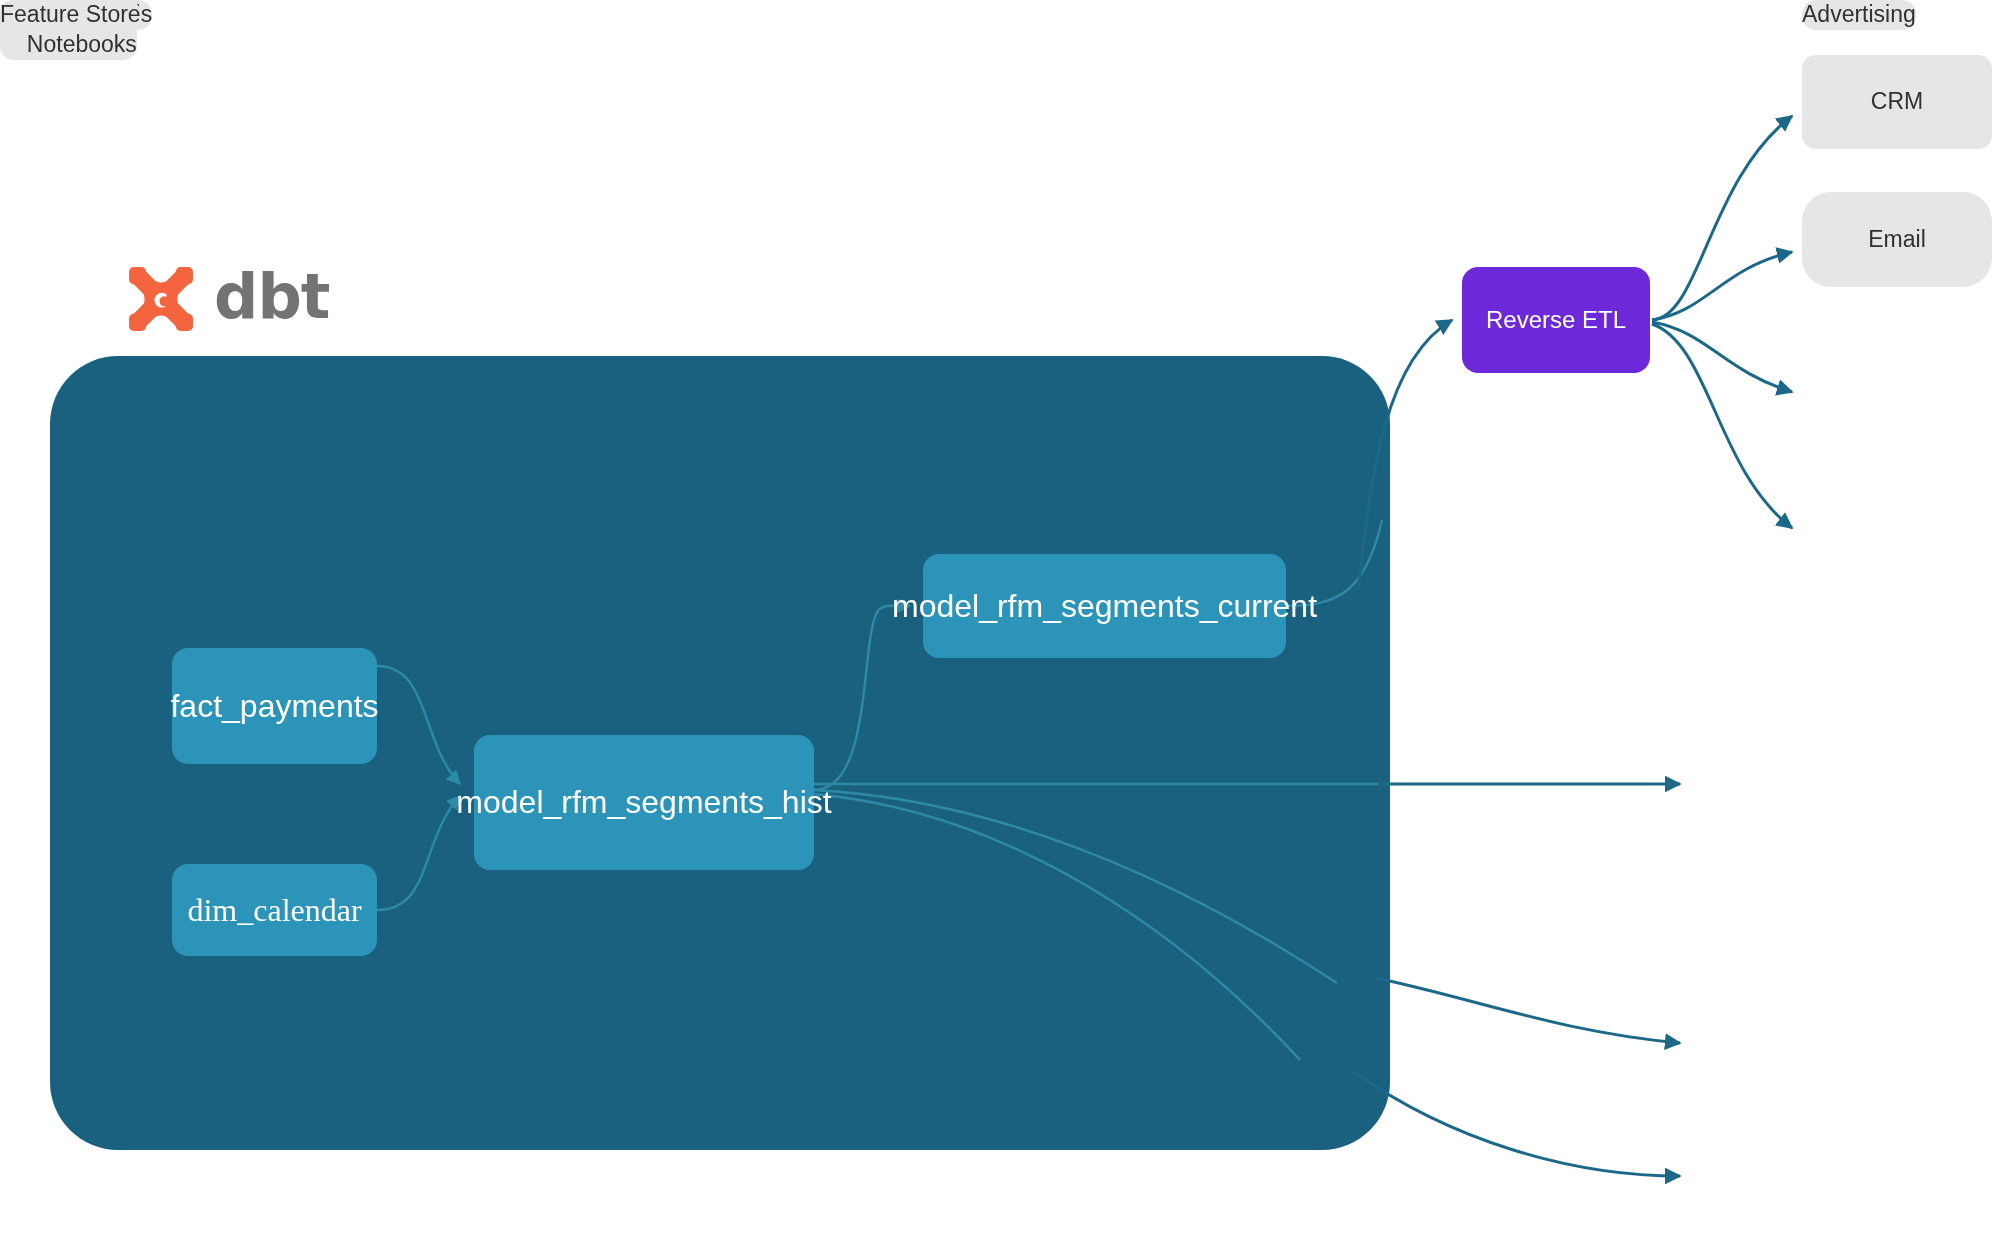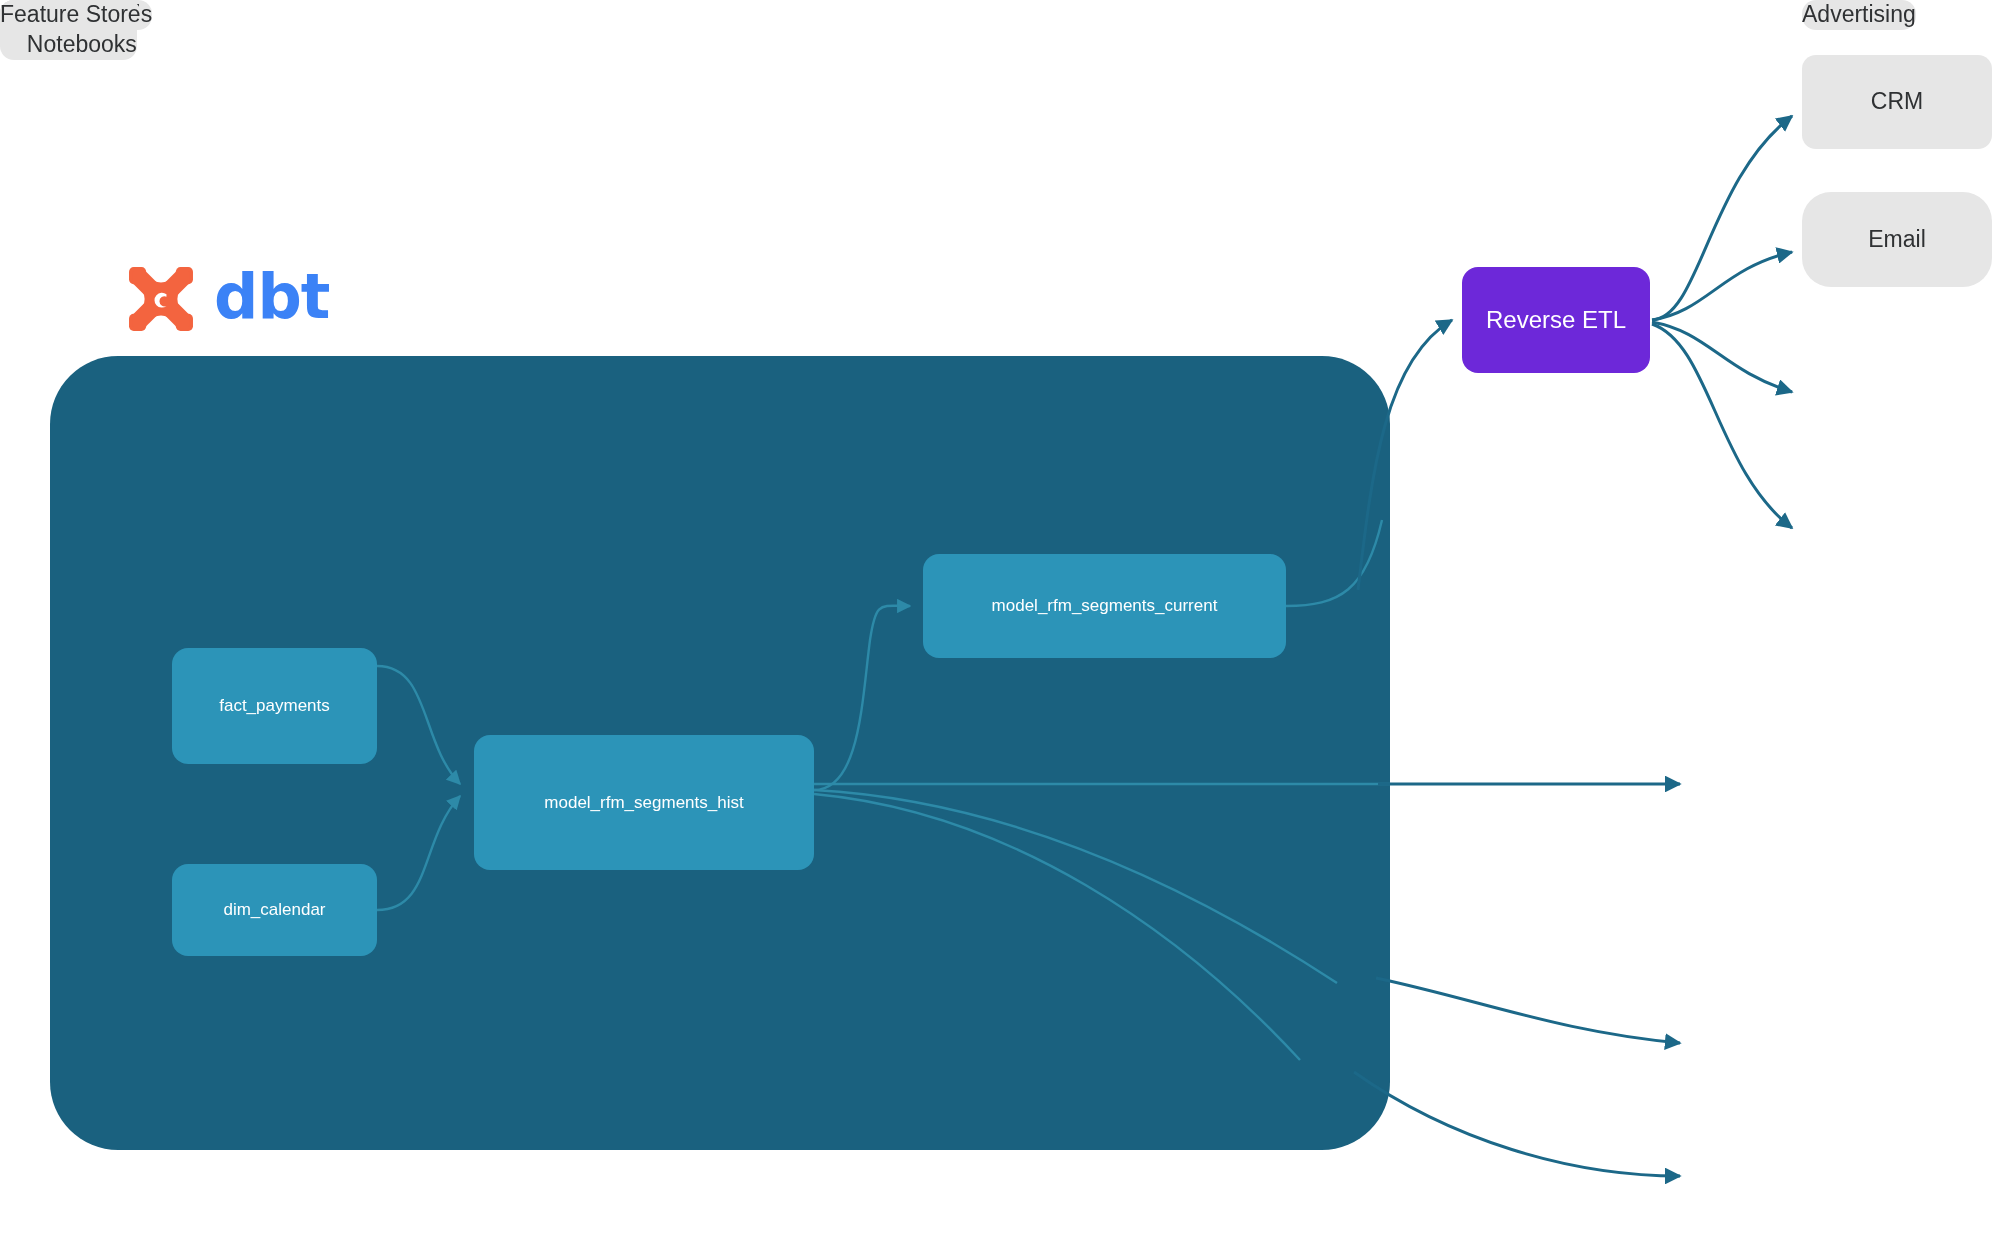--- a/index.html
+++ b/index.html
@@ -30,21 +30,21 @@
     display: flex;
     align-items: center;
     gap: 14px;
   }
   #dbt-mark { width: 78px; height: 78px; display: block; }
   #dbt-wordmark {
     font-family: "DejaVu Sans", sans-serif;
     font-weight: bold;
     font-size: 62px;
     line-height: 1;
-    color: #3b82f6;
+    color: #737373;
     letter-spacing: -1px;
     margin-top: -4px;
   }
 
   
   #dbt-container {
     position: absolute;
     left: 50px;
     top: 356px;
     width: 1340px;
@@ -84,40 +84,40 @@
     display: flex;
     align-items: center;
     justify-content: center;
     text-align: right;
     z-index: 5;
   }
   .node-model {
     background: #2c94b8;
     color: #ffffff;
     border-radius: 16px;
-    font-size: 17px;
+    font-size: 32px;
     padding: 0 18px;
   }
   .node-etl {
     background: #6d28d9;
     color: #ffffff;
     border-radius: 16px;
     font-size: 24px;
   }
   .node-dest {
     background: #e6e6e6;
     color: #2f3133;
     border-radius: 14px;
     font-size: 23px;
     line-height: 1.3;
   }
 
   
   #node-fact-payments        { left: 172px;  top: 648px;  width: 205px; height: 116px; }
-  #node-dim-calendar         { left: 172px;  top: 864px;  width: 205px; height: 92px; }
+  #node-dim-calendar         { left: 172px;  top: 864px;  width: 205px; height: 92px; font-family: Liberation Serif, serif; }
   #node-rfm-hist             { left: 474px;  top: 735px;  width: 340px; height: 135px; }
   #node-rfm-current          { left: 923px;  top: 554px;  width: 363px; height: 104px; }
   #node-reverse-etl          { left: 1462px; top: 267px;  width: 188px; height: 106px; }
 
   #node-crm                  { left: 1802px; top: 55px;   width: 190px; height: 94px; }
   #node-email                { left: 1802px; top: 192px;  width: 190px; height: 95px; border-radius: 29px; }
   #node-advertising          { left: 1802px; top": 0;     }
   #node-advertising          { left: 1802px; top: 330px;  width: 190px; height: 95px; }
   #node-sms-push             { left: 1802px; top: 470px;  width: 190px; height: 95px; }
 

